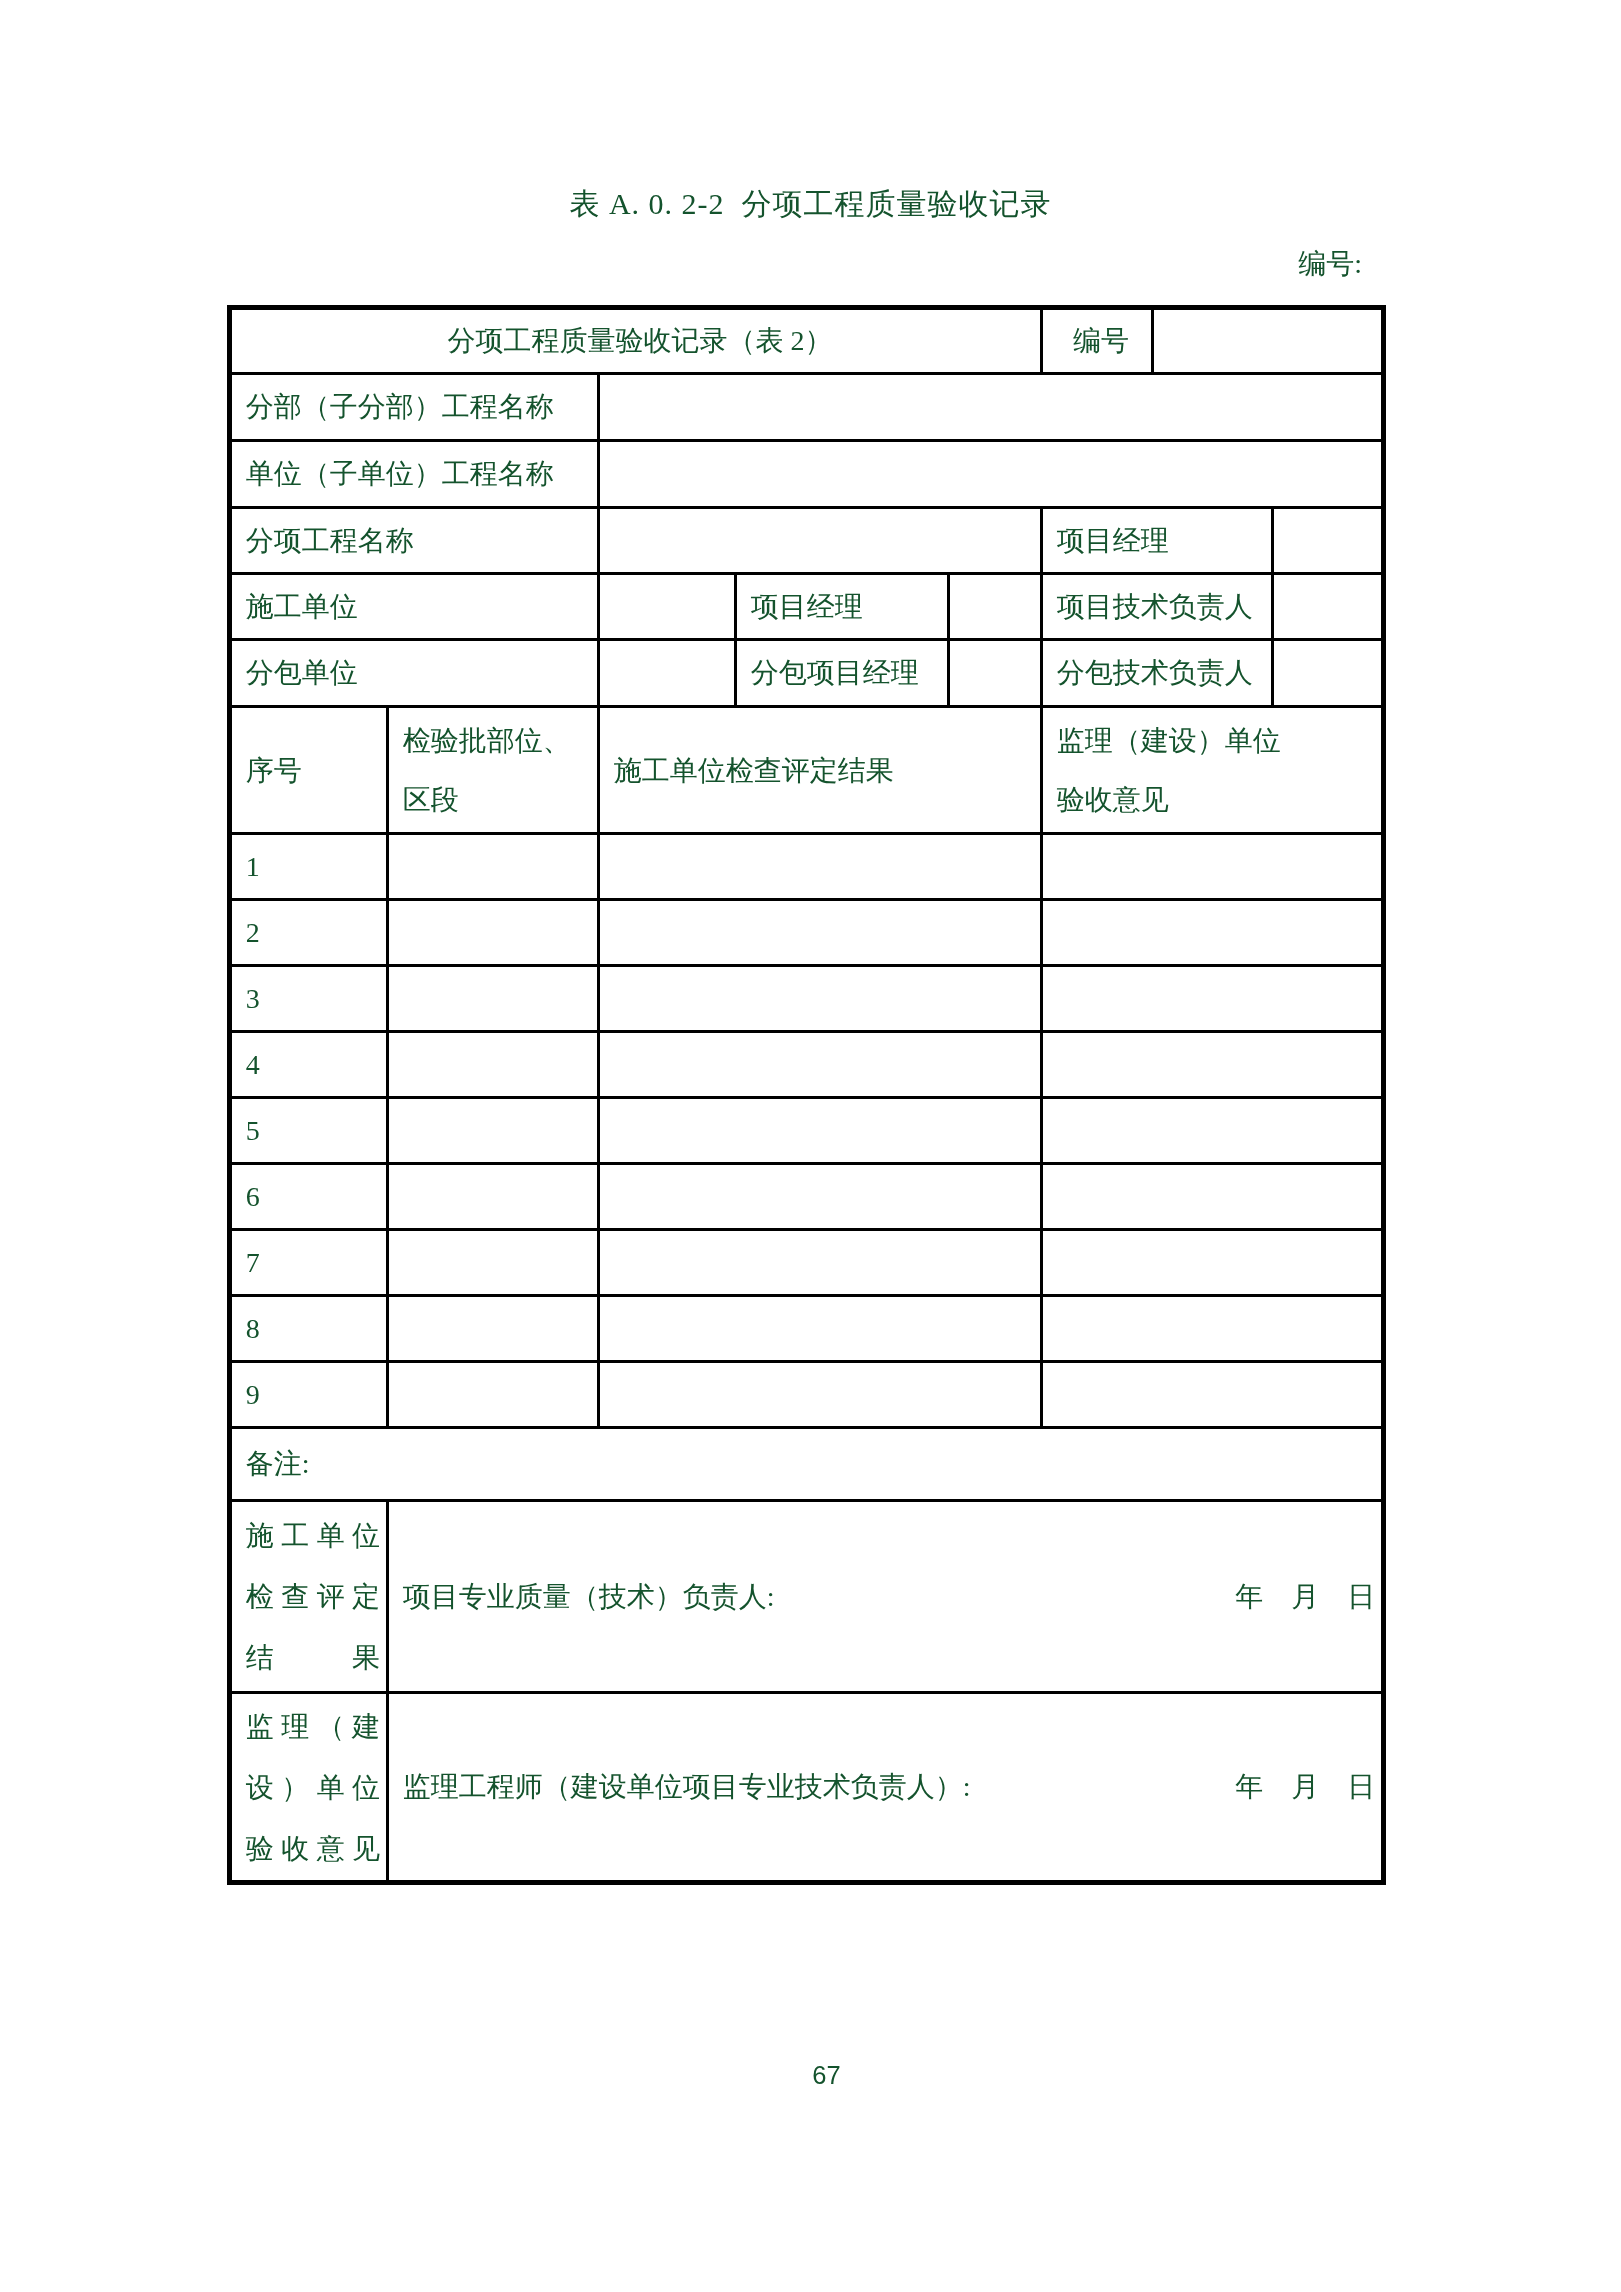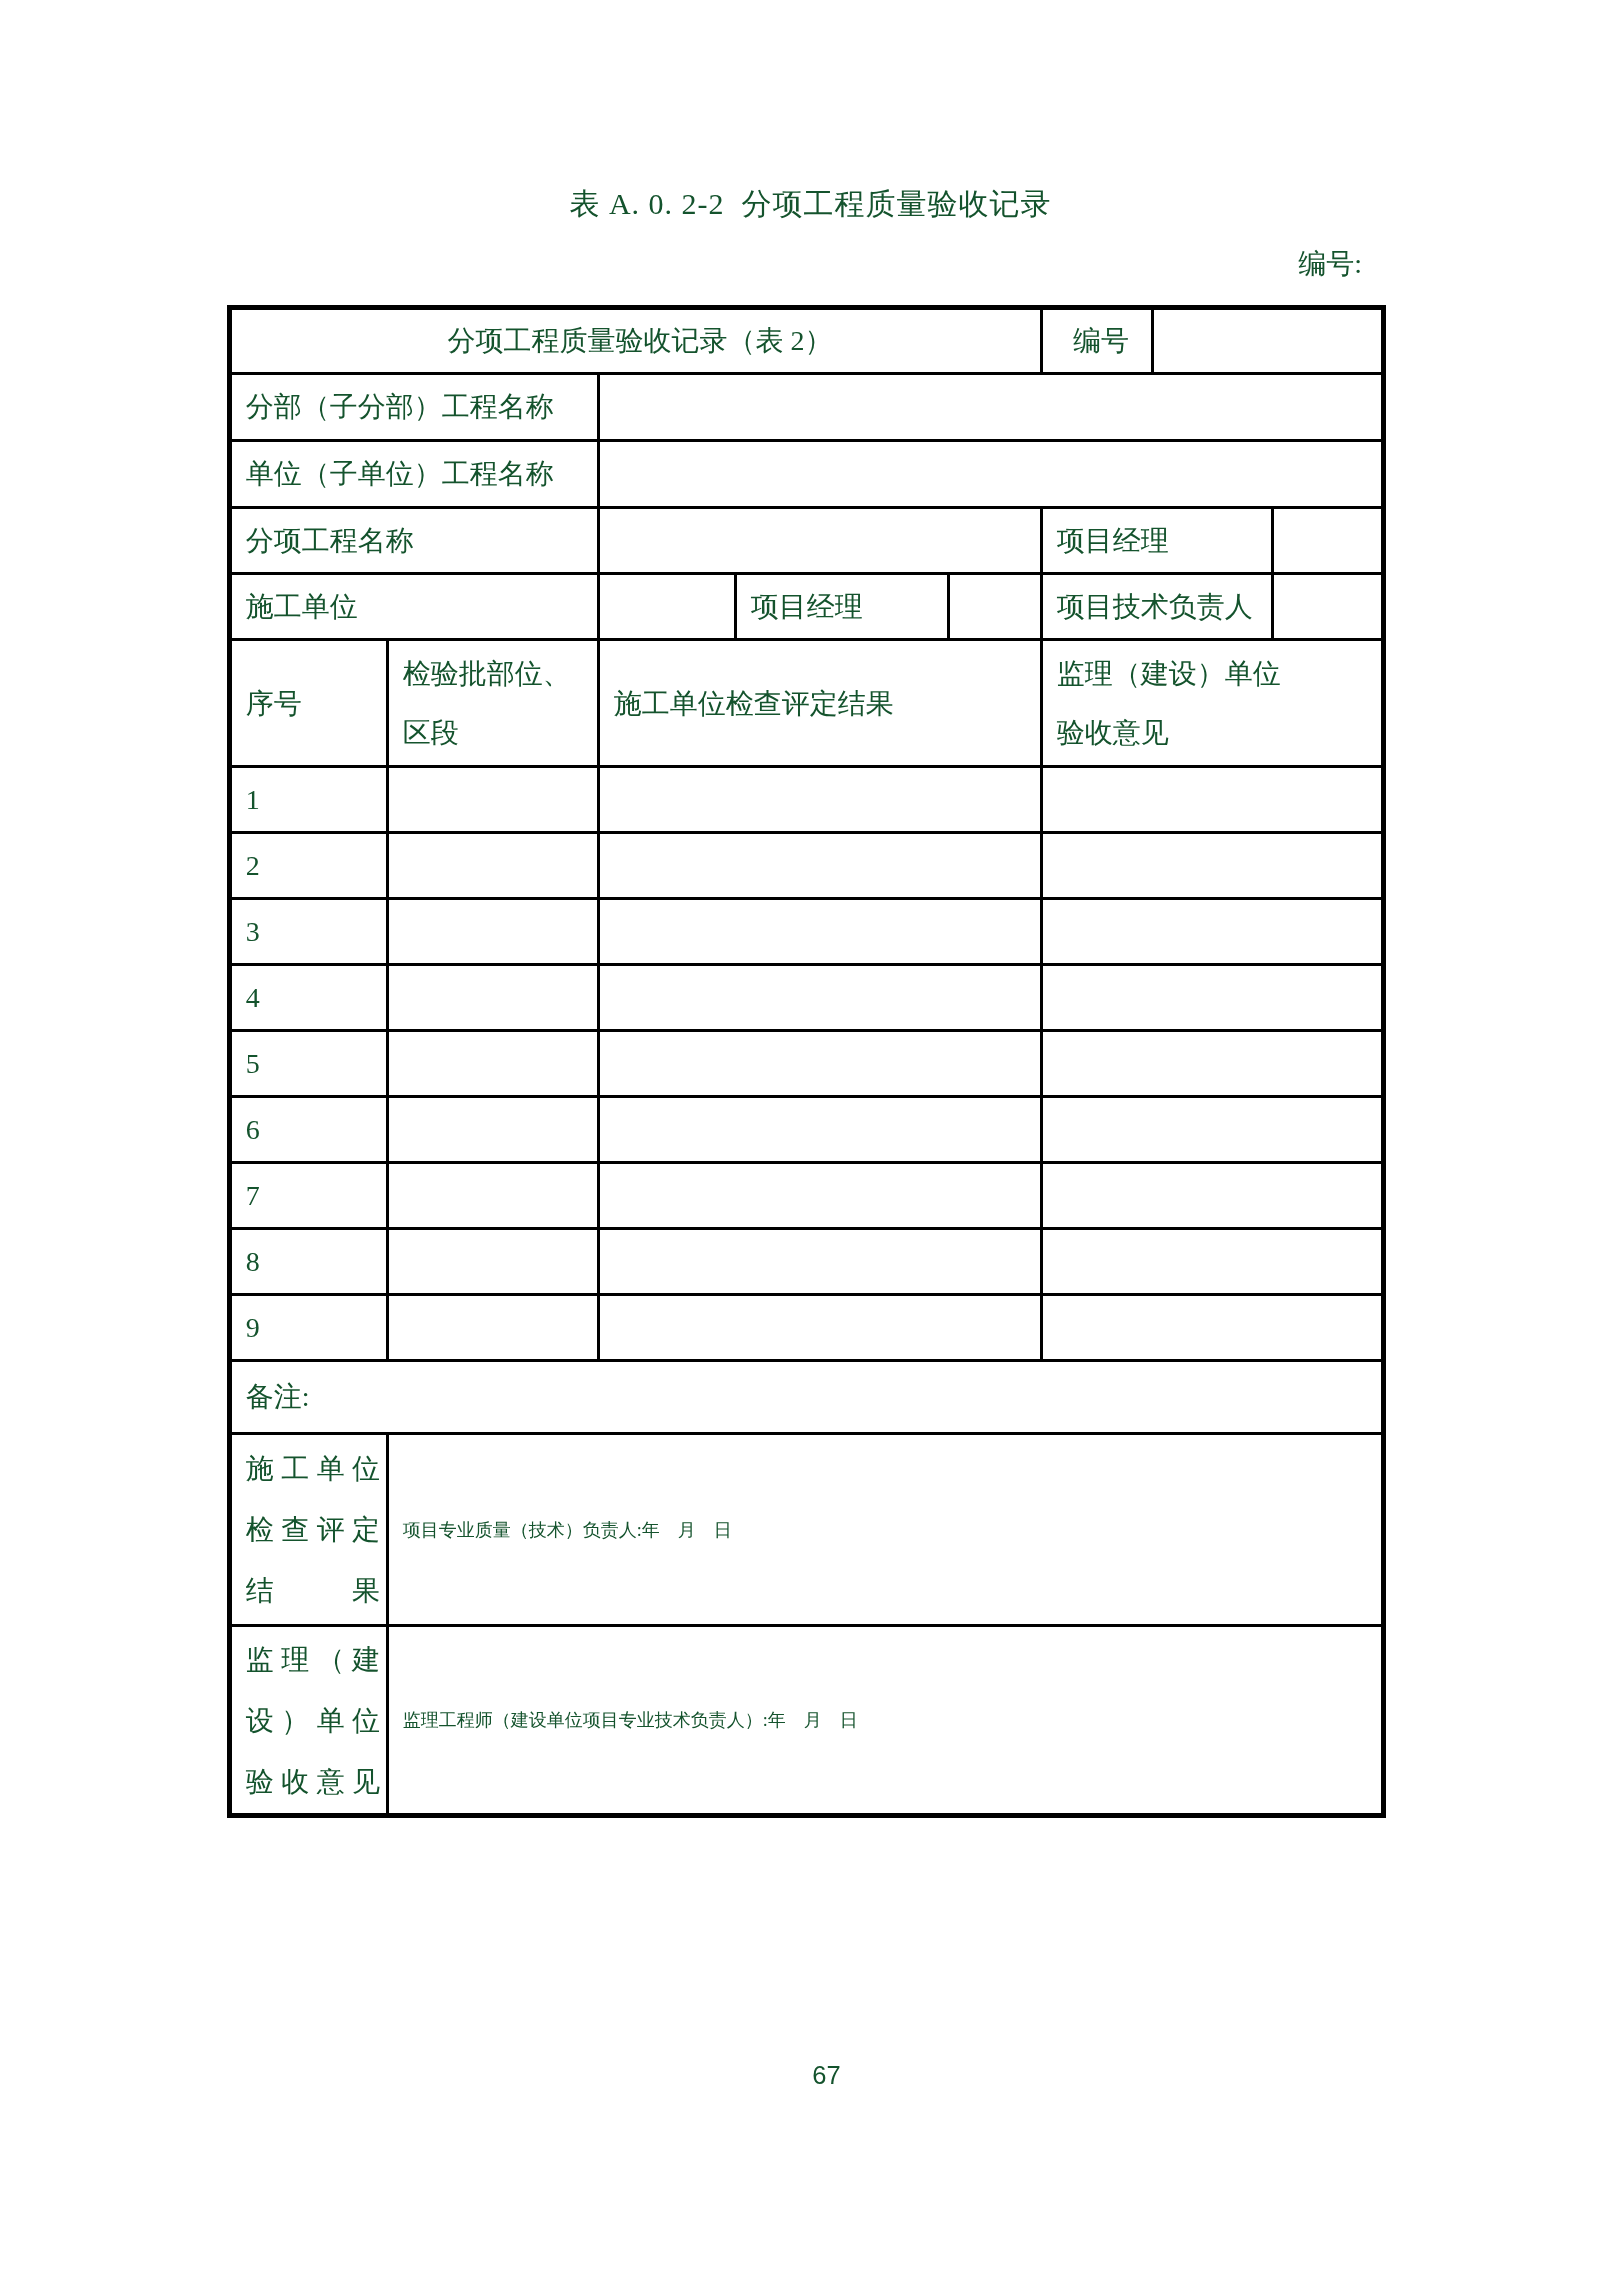--- a/index.html
+++ b/index.html
@@ -26,21 +26,21 @@
     padding:0 5.9px 0 13.7px;overflow:hidden;
   }
   .h67{height:66px}.h68{height:67px}.h130{height:127px}
   .h74{height:73px}.h196{height:192px}.h194{height:190px}
   td.c{text-align:center;padding:0 2px;}
   td.top{vertical-align:top;padding-top:3.9px;}
   .hline{line-height:59px;white-space:nowrap;}
   td.jl{padding:0 11.8px;vertical-align:middle;}
   .jl-line{text-align:justify;text-align-last:justify;line-height:61px;}
   td.sig{vertical-align:bottom;padding:0 71px 15.7px 13.7px;}
-  .sig-inner{display:flex;align-items:flex-end;font-size:18px;white-space:nowrap;}
+  .sig-inner{display:flex;justify-content:space-between;align-items:flex-end;font-size:28px;white-space:nowrap;gap:44px;}
   .page-number{
     position:absolute;top:2061px;left:16px;width:100%;text-align:center;
     font-size:25.5px;font-family:"Liberation Sans","DejaVu Sans",sans-serif;
   }
 </style>
 </head>
 <body>
 
 <div class="page">
 
@@ -85,20 +85,28 @@
 
     <tr class="h67">
       <td colspan="2">施工单位</td>
       <td></td>
       <td>项目经理</td>
       <td></td>
       <td colspan="2">项目技术负责人</td>
       <td></td>
     </tr>
 
+    <tr class="h68">
+      <td colspan="2">分包单位</td>
+      <td></td>
+      <td>分包项目经理</td>
+      <td></td>
+      <td colspan="2">分包技术负责人</td>
+      <td></td>
+    </tr>
 
     <tr class="h130">
       <td class="top">
         <div class="hline">序号</div>
       </td>
       <td class="top">
         <div class="hline">检验批部位、</div>
         <div class="hline">区段</div>
       </td>
       <td class="top" colspan="3">

